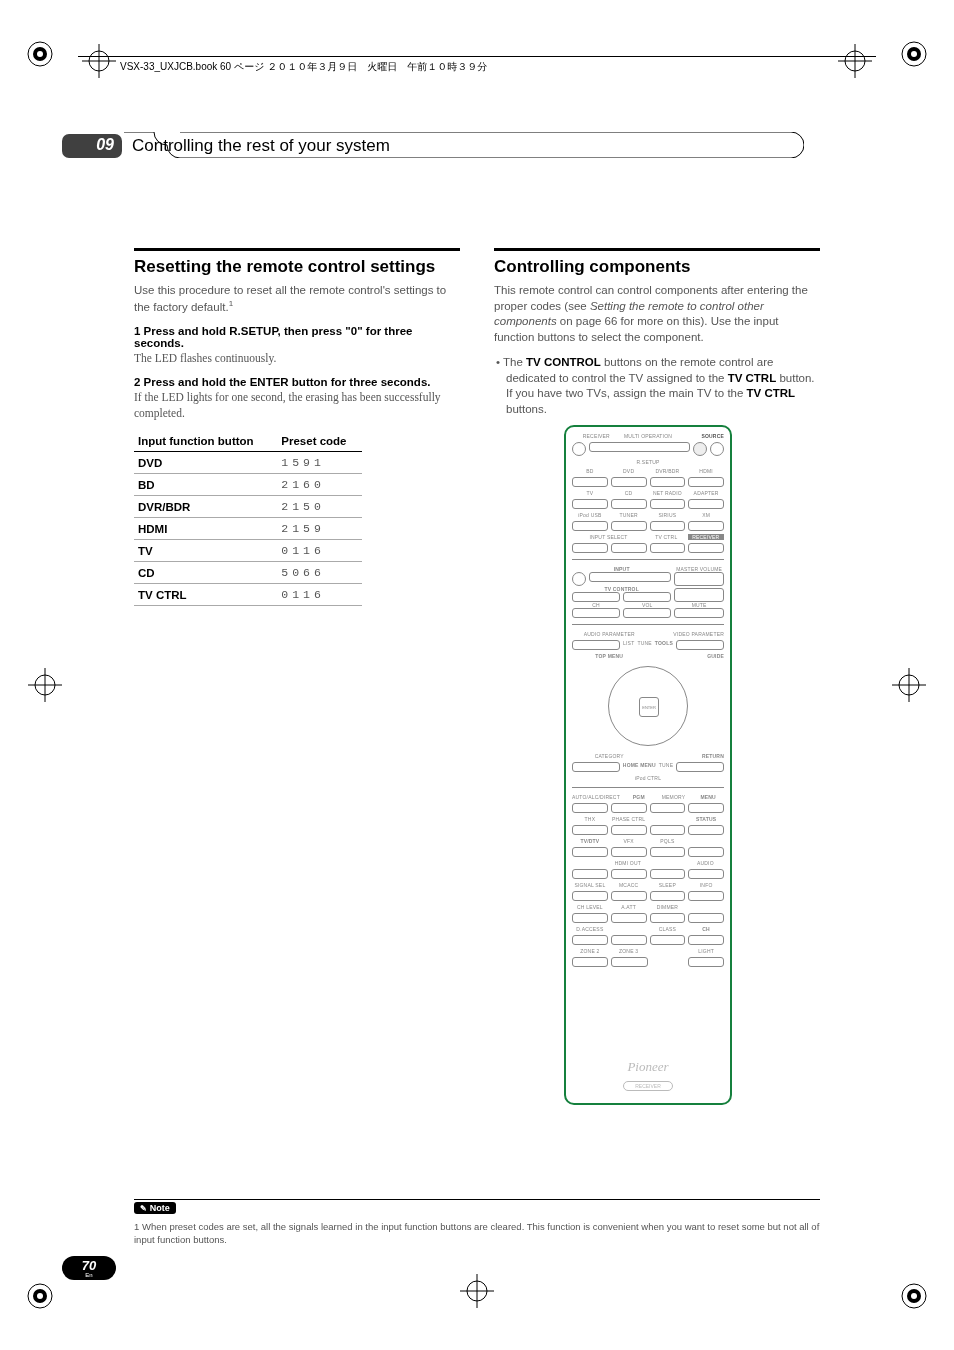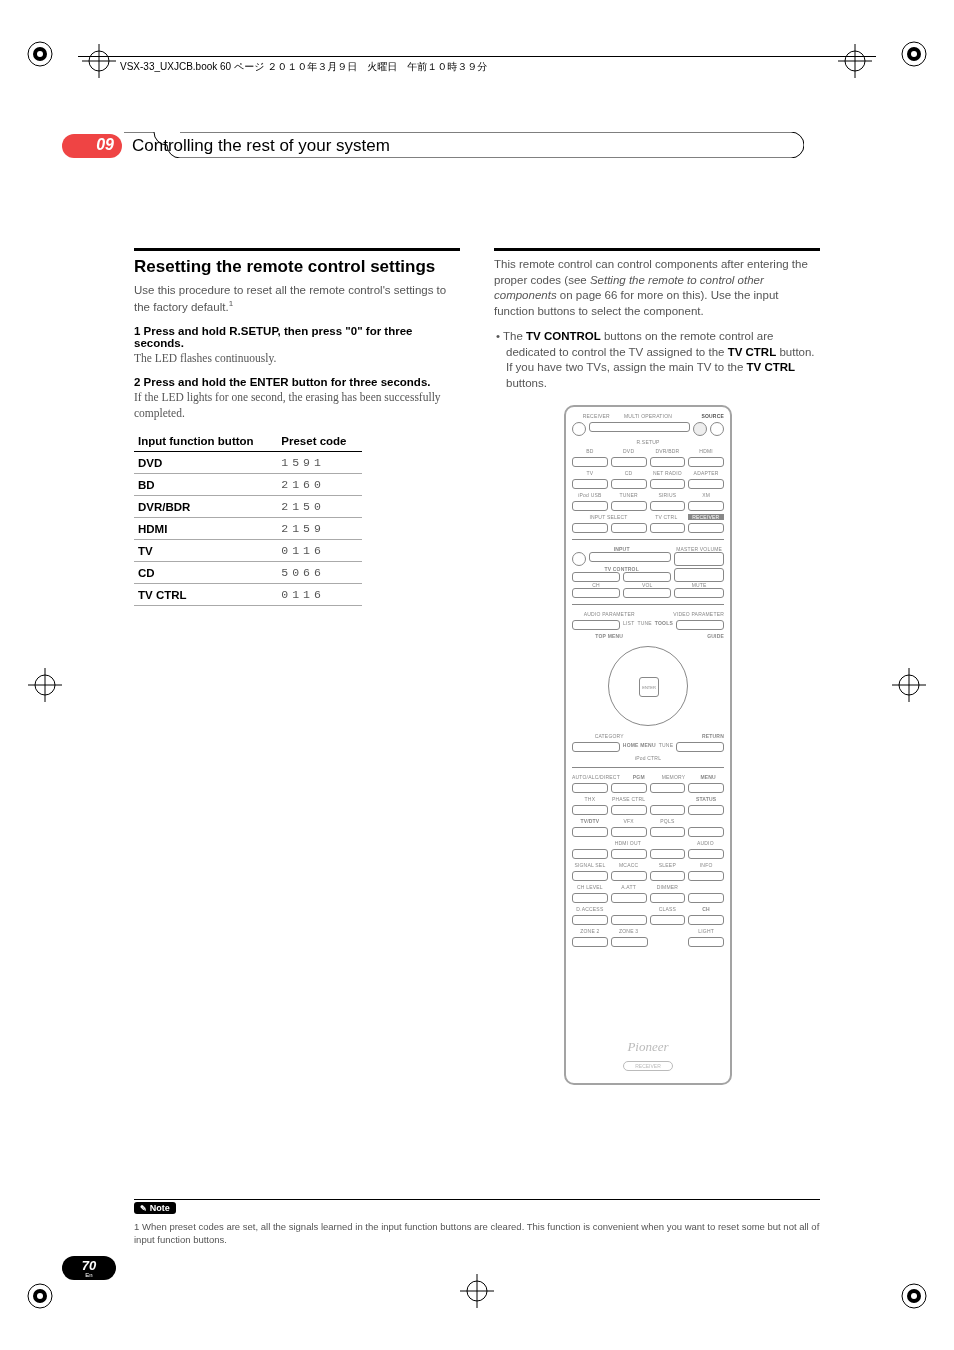--- a/index.html
+++ b/index.html
@@ -21,21 +21,21 @@
   .cross.right { top: 668px; right: 28px; }
   .cross.bottom { bottom: 42px; left: 460px; }
   .cross.left { top: 668px; left: 28px; }
   .cross.topr { top: 44px; right: 82px; }
 
   
   .header-line { position: absolute; top: 56px; left: 78px; right: 78px; height: 1px; background: #000; }
   .header-row { position: absolute; top: 60px; left: 120px; right: 120px; font-size: 10px; color: #000; white-space: nowrap; }
 
   
-  .chapter-tab { position: absolute; top: 134px; left: 62px; width: 60px; height: 24px; background: #ef4444; border-radius: 12px; }
+  .chapter-tab { position: absolute; top: 134px; left: 62px; width: 60px; height: 24px; background: #404040; border-radius: 7px; }
   .chapter-num { color: #fff; font-weight: bold; font-style: italic; font-size: 16px; position: absolute; right: 8px; top: 2px; }
   .chapter-title-wrap { position: absolute; top: 136px; left: 132px; right: 160px; }
   .chapter-title { font-weight: normal; font-size: 17px; }
 
   .arc-shape { position:absolute; top:132px; left:124px; width:680px; height:26px; }
   .arc-shape svg { width: 680px; height: 26px; }
 
   
   .cols { position: absolute; top: 248px; left: 134px; right: 134px; display: flex; gap: 34px; }
   .col { flex: 1; }
@@ -54,21 +54,21 @@
   table.preset th { text-align: left; font-weight: bold; padding: 4px 4px; border-bottom: 1px solid #000; }
   table.preset td { padding: 4px 4px; border-bottom: 1px solid #aaa; }
   table.preset td.lab { font-weight: bold; }
   table.preset td.code { font-family: "Courier New", monospace; letter-spacing: 4px; color: #555; }
 
   .bullet { font-size: 11.5px; line-height: 1.35; color: #555; margin-left: 12px; text-indent: -10px; margin-bottom: 8px; }
   .bullet b { color: #000; }
   .ital { font-style: italic; }
 
   
-  .remote { margin-top: 14px; margin-left: 70px; width: 168px; height: 680px; border: 2px solid #a3a3a3; border-radius: 10px; background: #fff; position: relative; font-size: 5px; color: #888; }
+  .remote { margin-top: 8px; margin-left: 70px; width: 168px; height: 680px; border: 2px solid #15803d; border-radius: 10px; background: #fff; position: relative; font-size: 5px; color: #888; }
   .remote .inner { position:absolute; inset:6px; display:flex; flex-direction:column; gap:3px; }
   .remote .row { display:flex; gap:3px; justify-content:center; }
   .remote .btn { border:1px solid #888; border-radius:3px; height:10px; flex:1; }
   .remote .btn.round { width:14px; height:14px; border-radius:50%; flex:none; }
   .remote .lbl { text-align:center; font-size:5px; color:#888; letter-spacing:0.2px; }
   .remote .navpad { width:80px; height:80px; border:1px solid #888; border-radius:50%; margin:4px auto; position:relative; }
   .remote .navpad .center { position:absolute; top:30px; left:30px; width:20px; height:20px; border:1px solid #888; border-radius:3px; font-size:4px; display:flex; align-items:center; justify-content:center; }
   .remote .brand { text-align:center; font-family: serif; font-style: italic; font-size: 13px; color: #bbb; margin-top:auto; }
   .remote .recv { margin:3px auto 6px; width:50px; height:10px; border:1px solid #bbb; border-radius:5px; font-size:5px; color:#bbb; display:flex; align-items:center; justify-content:center; }
 
@@ -197,20 +197,21 @@
         <tr>
               <td class="lab">TV CTRL</td>
               <td class="code">0116</td>
             </tr>
       </tbody>
     </table>
   </div>
 
   <div class="col">
     <div class="rule-top"></div>
+    <h2 class="sec">Controlling components</h2>
     <p class="body">
       <span>This remote control can control components after entering the proper codes (see </span><span class="ital">Setting the remote to control other components</span><span> on page 66 for more on this). Use the input function buttons to select the component.</span>
     </p>
     <p class="bullet">
       <span>• The </span><b>TV CONTROL</b><span> buttons on the remote control are dedicated to control the TV assigned to the </span><b>TV CTRL</b><span> button. If you have two TVs, assign the main TV to the </span><b>TV CTRL</b><span> buttons.</span>
     </p>
 
     <div class="remote">
       <div class="inner">
         <div class="row">

